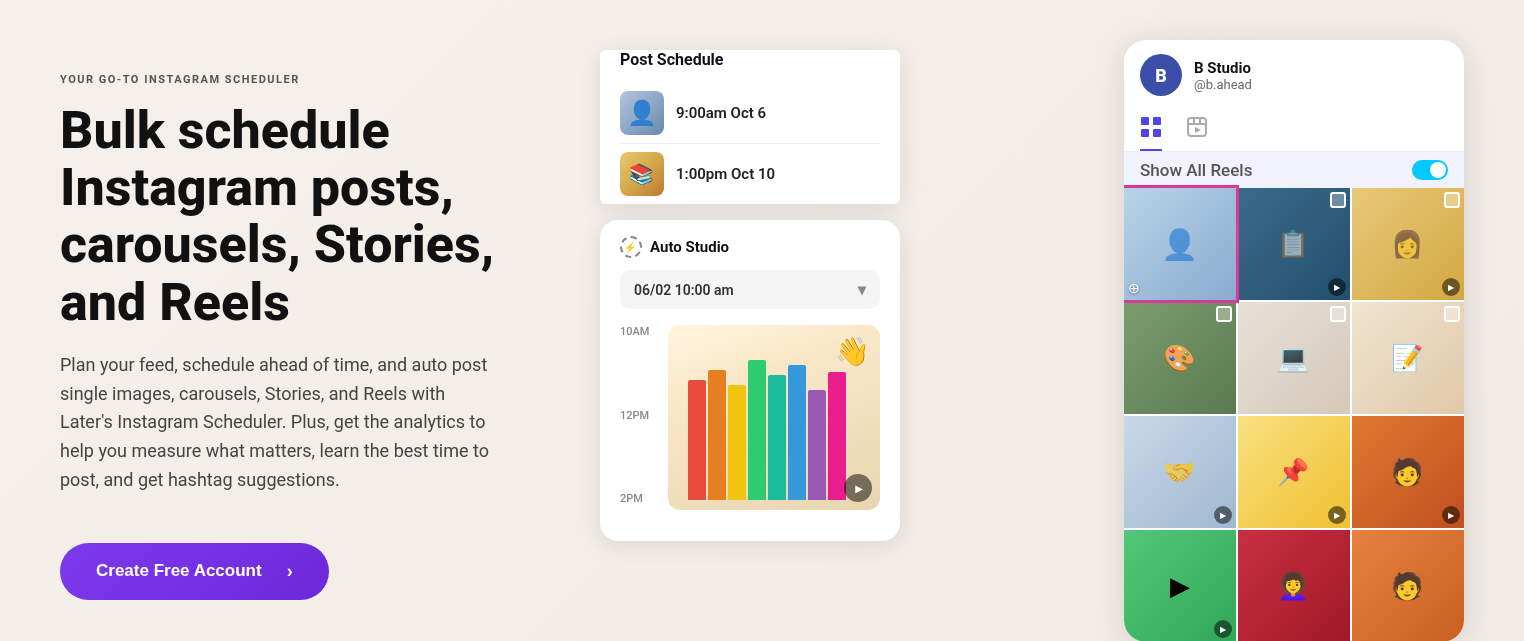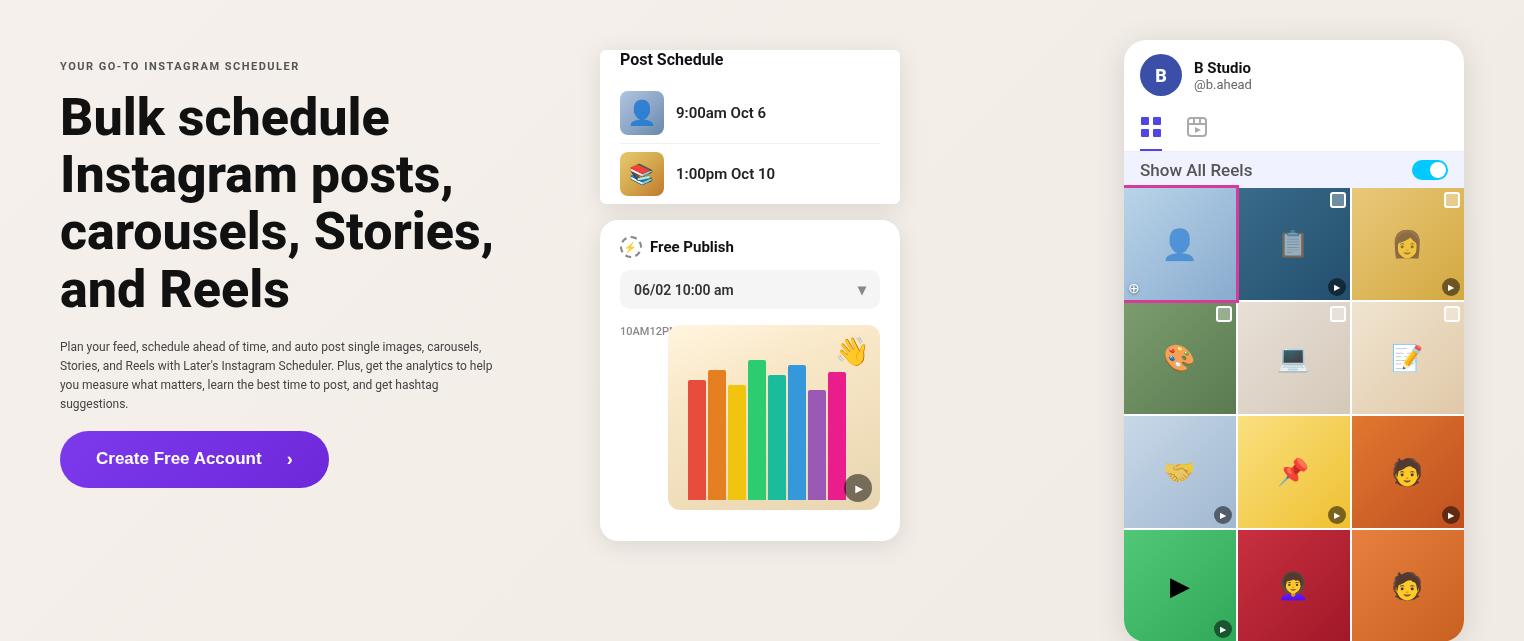--- a/index.html
+++ b/index.html
@@ -26,33 +26,34 @@
       flex-direction: column;
       padding-top: 20px;
     }
     .tagline {
       font-size: 11px;
       font-weight: 700;
       letter-spacing: 1.5px;
       color: #555;
       text-transform: uppercase;
       margin-bottom: 16px;
+      margin-top: 13px;
     }
     .headline {
       font-size: 52px;
       font-weight: 800;
       line-height: 1.1;
       color: #111;
       margin-bottom: 20px;
     }
     .description {
-      font-size: 12px;
+      font-size: 18px;
       line-height: 1.6;
       color: #444;
-      margin-bottom: 16px;
+      margin-bottom: 48px;
       max-width: 440px;
     }
     .cta-button {
       display: inline-flex;
       align-items: center;
       gap: 25px;
       background: linear-gradient(135deg, #7c3aed, #6d28d9);
       color: #fff;
       font-size: 17px;
       font-weight: 700;
@@ -169,21 +170,21 @@
       height: 200px;
       overflow: hidden;
     }
     .time-labels {
       position: absolute;
       left: 0;
       top: 0;
       bottom: 0;
       width: 44px;
       display: flex;
-      flex-direction: row;
+      flex-direction: column;
       justify-content: space-between;
       padding: 0 0 20px 0;
     }
     .time-label {
       font-size: 11px;
       color: #888;
       font-weight: 500;
     }
     .calendar-content {
       position: absolute;
@@ -426,21 +427,21 @@
             <span style="font-size:20px;">📚</span>
           </div>
         </div>
         <div class="schedule-time">1:00pm Oct 10</div>
       </div>
     </div>
 
     <div class="auto-publish-card">
       <div class="auto-publish-header">
         <div class="auto-publish-icon">⚡</div>
-        <div class="auto-publish-title">Free Publish</div>
+        <div class="auto-publish-title">Auto Studio</div>
       </div>
       <div class="datetime-selector">
         <span>06/02  10:00 am</span>
         <span style="font-size:16px; color:#888;">▾</span>
       </div>
       <div class="calendar-area">
         <div class="time-labels">
           <span class="time-label">10AM</span>
           <span class="time-label">12PM</span>
           <span class="time-label">2PM</span>

